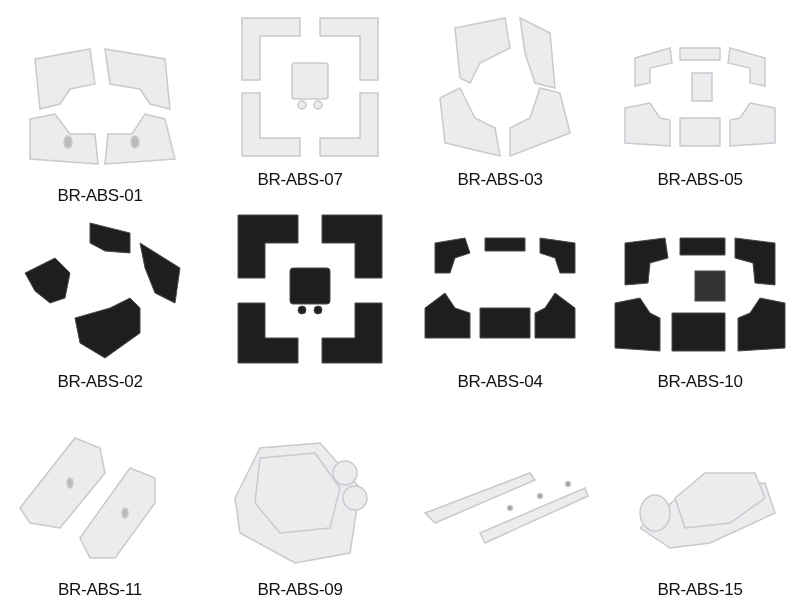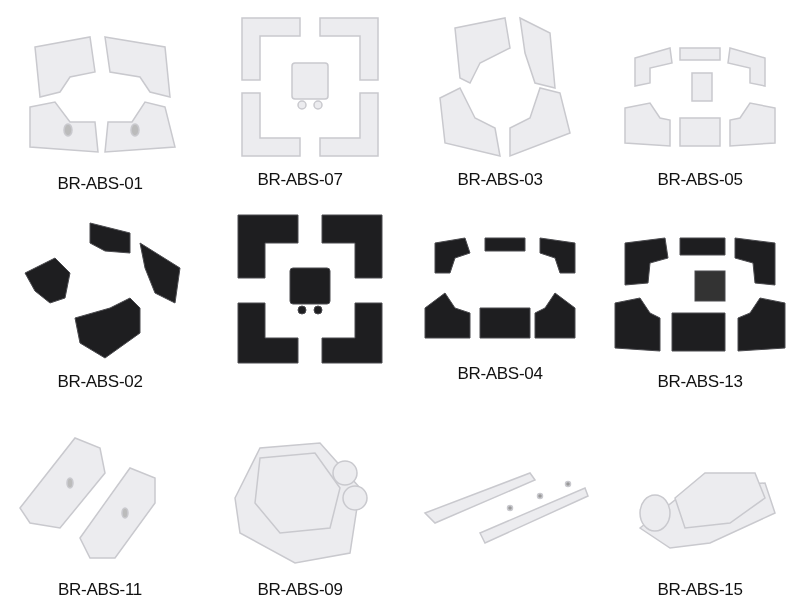--- a/index.html
+++ b/index.html
@@ -8,21 +8,21 @@
     .cell { position: absolute; width: 200px; height: 205px; }
     .img { position: absolute; left: 10px; top: 8px; width: 180px; height: 155px; }
     .img svg { width: 100%; height: 100%; display: block; }
     .label { position: absolute; left: 0; width: 200px; text-align: center; font-size: 17px; color: #111; letter-spacing: -0.3px; }
   </style>
 </head>
 <body>
 
 <div class="grid">
 
-  <div class="cell" style="left:0;top:4px">
+  <div class="cell" style="left:0;top:16px">
     <div class="img">
       <svg viewBox="0 0 180 155">
           <g fill="#ececef" stroke="#c9c9ce" stroke-width="1.5">
         <path d="M25 35 L80 25 L85 60 L60 65 L50 80 L30 85 Z"></path>
         <path d="M95 25 L155 35 L160 85 L140 80 L130 65 L100 60 Z"></path>
         <path d="M20 95 L45 90 L60 110 L85 110 L88 140 L20 135 Z"></path>
         <path d="M155 95 L135 90 L122 110 L98 110 L95 140 L165 135 Z"></path>
         <ellipse cx="58" cy="118" rx="4" ry="6" fill="#bbb"></ellipse>
             <ellipse cx="125" cy="118" rx="4" ry="6" fill="#bbb"></ellipse>
       </g>
@@ -115,38 +115,38 @@
           <g fill="#1e1e20" stroke="#4a4a4e" stroke-width="1">
         <path d="M25 30 L55 25 L60 40 L45 45 L40 60 L25 60 Z"></path>
         <path d="M75 25 L115 25 L115 38 L75 38 Z"></path>
         <path d="M130 25 L165 30 L165 60 L150 60 L145 45 L130 40 Z"></path>
         <path d="M15 95 L35 80 L45 95 L60 100 L60 125 L15 125 Z"></path>
         <path d="M70 95 L120 95 L120 125 L70 125 Z"></path>
         <path d="M165 95 L145 80 L135 95 L125 100 L125 125 L165 125 Z"></path>
       </g>
         </svg>
     </div>
-    <div class="label" style="top:159px">BR-ABS-04</div>
+    <div class="label" style="top:167px">BR-ABS-04</div>
   </div>
 
   <div class="cell" style="left:600px;top:205px">
     <div class="img">
       <svg viewBox="0 0 180 155">
           <g fill="#1e1e20" stroke="#4a4a4e" stroke-width="1">
         <path d="M15 30 L55 25 L58 45 L40 50 L38 70 L15 72 Z"></path>
         <path d="M70 25 L115 25 L115 42 L70 42 Z"></path>
         <path d="M125 25 L165 30 L165 72 L145 70 L143 50 L125 45 Z"></path>
         <path d="M5 90 L30 85 L40 100 L50 105 L50 138 L5 135 Z"></path>
         <path d="M62 100 L115 100 L115 138 L62 138 Z"></path>
         <path d="M175 90 L150 85 L140 100 L128 105 L128 138 L175 135 Z"></path>
         <rect x="85" y="58" width="30" height="30" fill="#333"></rect>
       </g>
         </svg>
     </div>
-    <div class="label" style="top:167px">BR-ABS-13</div>
+    <div class="label" style="top:167px">BR-ABS-10</div>
   </div>
 
   <div class="cell" style="left:0;top:410px">
     <div class="img">
       <svg viewBox="0 0 180 155">
           <g fill="#ececef" stroke="#c9c9ce" stroke-width="1.5">
         <path d="M10 90 L65 20 L90 30 L95 55 L50 110 L20 105 Z"></path>
         <path d="M70 120 L120 50 L145 60 L145 85 L105 140 L80 140 Z"></path>
         <ellipse cx="60" cy="65" rx="3" ry="5" fill="#bbb"></ellipse>
             <ellipse cx="115" cy="95" rx="3" ry="5" fill="#bbb"></ellipse>

